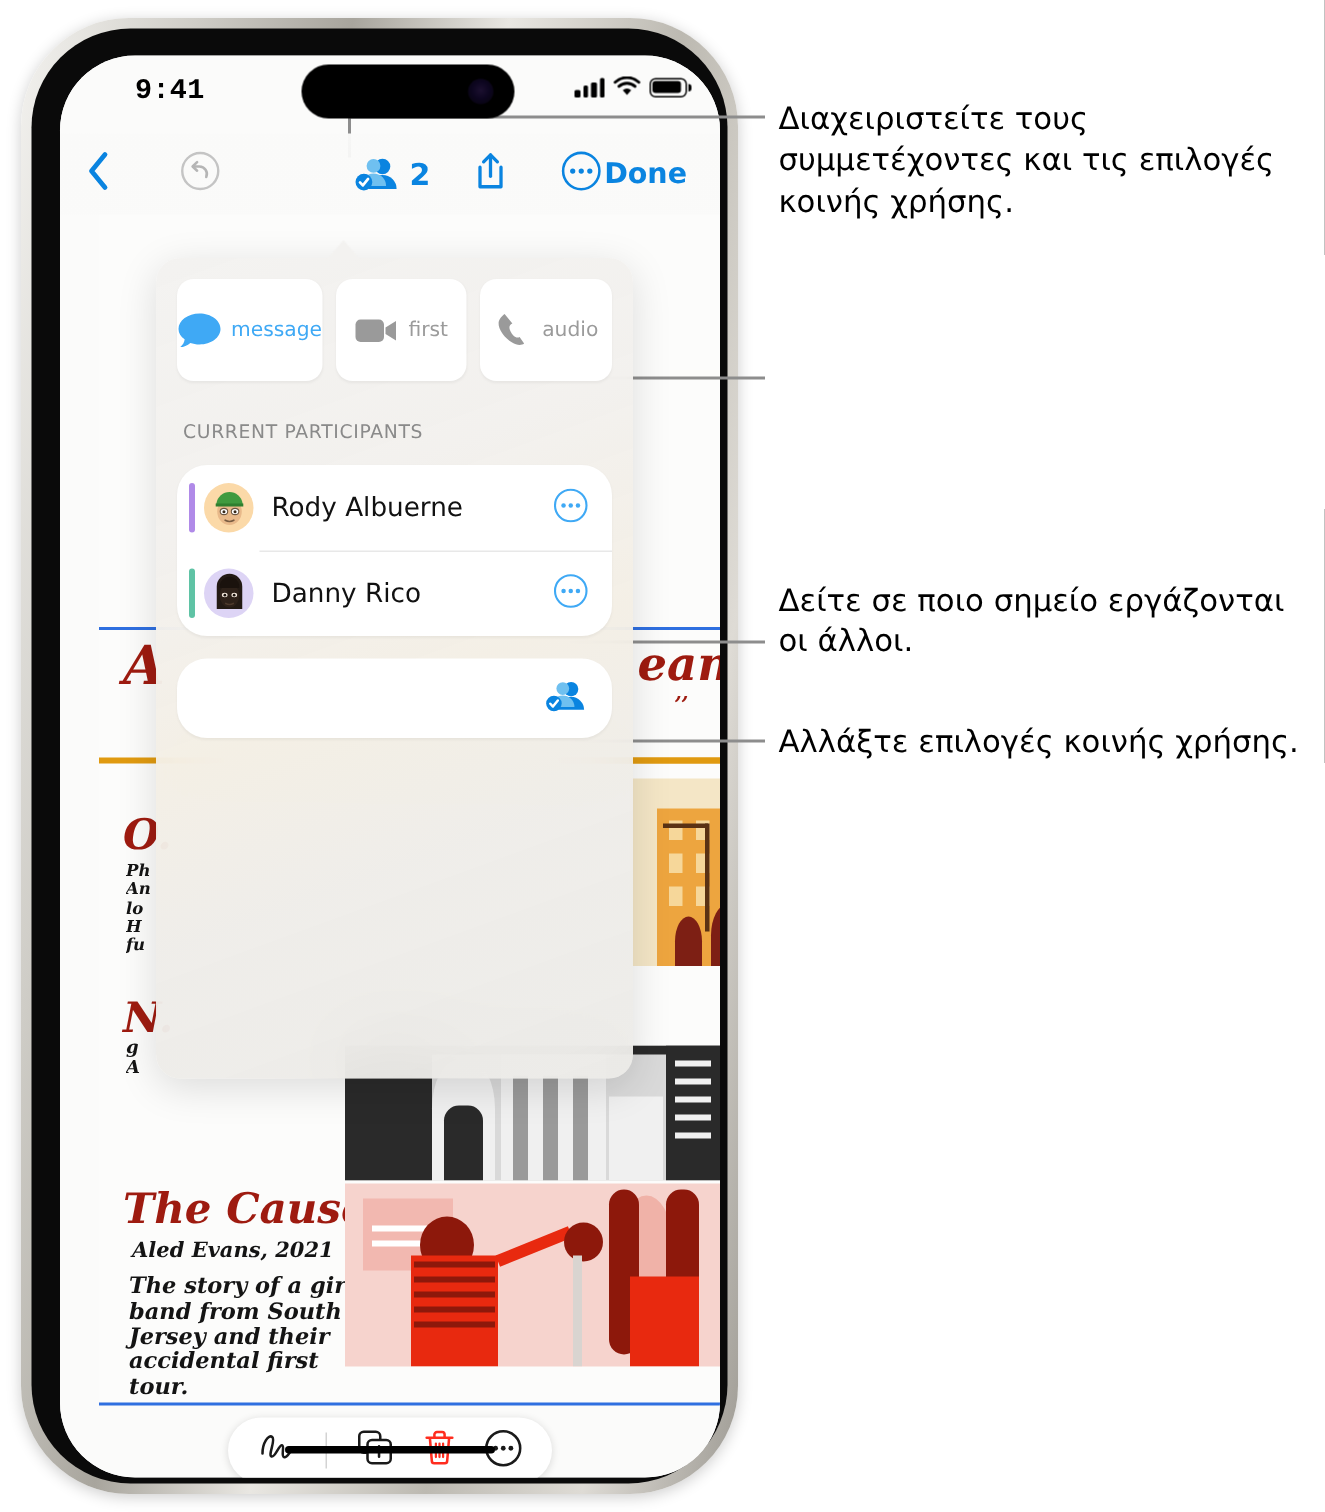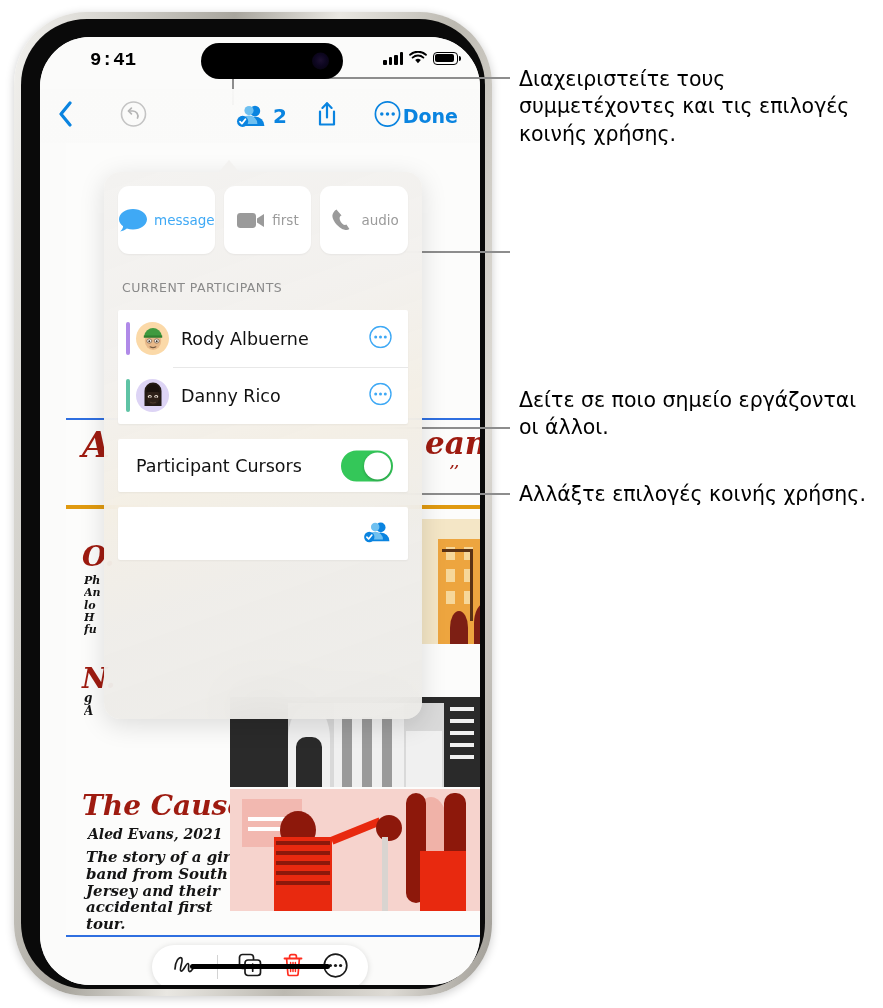--- a/index.html
+++ b/index.html
@@ -149,21 +149,21 @@
   }
   .seg-label { font-size:13.5px; }
   .seg-label.active { color:#3fa9f5; }
   .seg-label.idle { color:#9b9b9b; }
 
   .sec-hdr {
     margin:26px 0 7px 18px; font-size:12.5px; letter-spacing:.45px;
     color:#8a8a8a; text-transform:uppercase;
   }
   .card {
-    margin:15px 14px; background:#fff; border-radius:2px;
+    margin:15px 14px; background:#fff; border-radius:20px;
     box-shadow:0 1px 2px rgba(0,0,0,.05); overflow:hidden;
   }
   .p-row { position:relative; height:57px; display:flex; align-items:center; padding-left:18px; }
   .p-row + .p-row::before {
     content:""; position:absolute; left:55px; right:0; top:0; height:1px; background:#e8e8e8;
   }
   .p-bar { position:absolute; left:8px; top:12px; width:4px; height:33px; border-radius:2px; }
   .avatar {
     width:33px; height:33px; border-radius:50%; flex:none; position:relative; overflow:hidden;
   }
@@ -421,28 +421,20 @@
                 <svg width="23" height="23" viewBox="0 0 23 23">
                   <circle cx="11.5" cy="11.5" r="10.5" stroke="#3fa9f5" stroke-width="1.4" fill="none"></circle>
                   <circle cx="6.7" cy="11.5" r="1.5" fill="#3fa9f5"></circle>
                   <circle cx="11.5" cy="11.5" r="1.5" fill="#3fa9f5"></circle>
                   <circle cx="16.3" cy="11.5" r="1.5" fill="#3fa9f5"></circle>
                 </svg>
               </span>
             </div>
           </div>
 
-          <div class="card spaced">
-            <div class="row-std">
-              <span class="row-label">Participant Cursors</span>
-              <span class="toggle">
-                  <i></i>
-                </span>
-            </div>
-          </div>
 
           <div class="card spaced">
             <div class="row-std">
               <span class="row-icon">
                 <svg width="29" height="24" viewBox="0 0 31 26">
                   <circle cx="19" cy="8" r="5.2" fill="#0a84e0"></circle>
                   <path d="M9.6 23 a9.4 9.4 0 0 1 18.8 0 Z" fill="#0a84e0"></path>
                   <circle cx="13" cy="7.6" r="4.6" fill="#6fc0f0"></circle>
                   <path d="M4.6 21 a8.4 8.4 0 0 1 16.8 0 Z" fill="#6fc0f0"></path>
                   <circle cx="6.6" cy="18.4" r="5.6" fill="#0a84e0"></circle>

